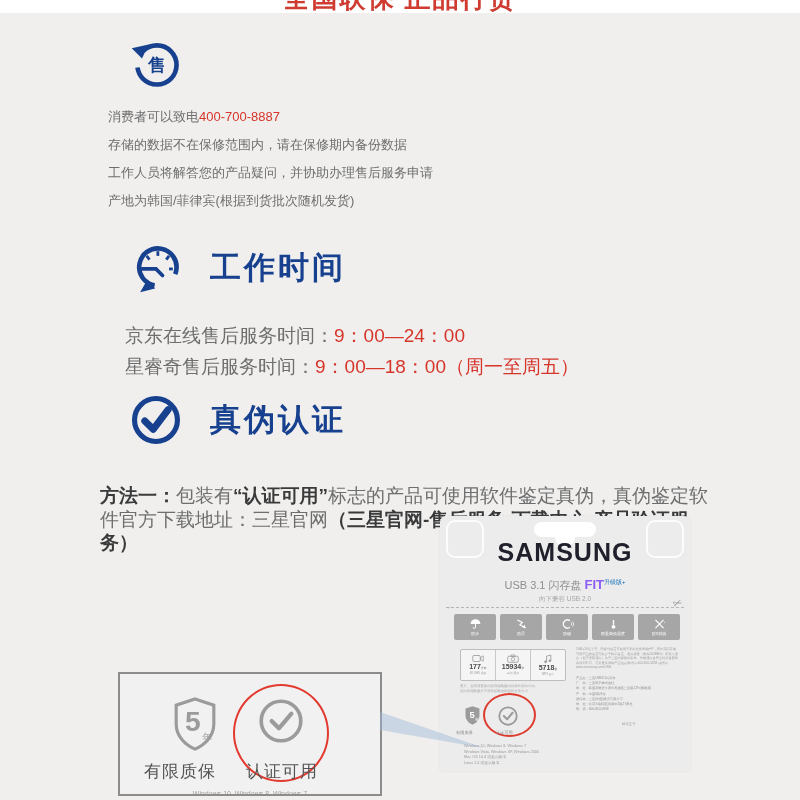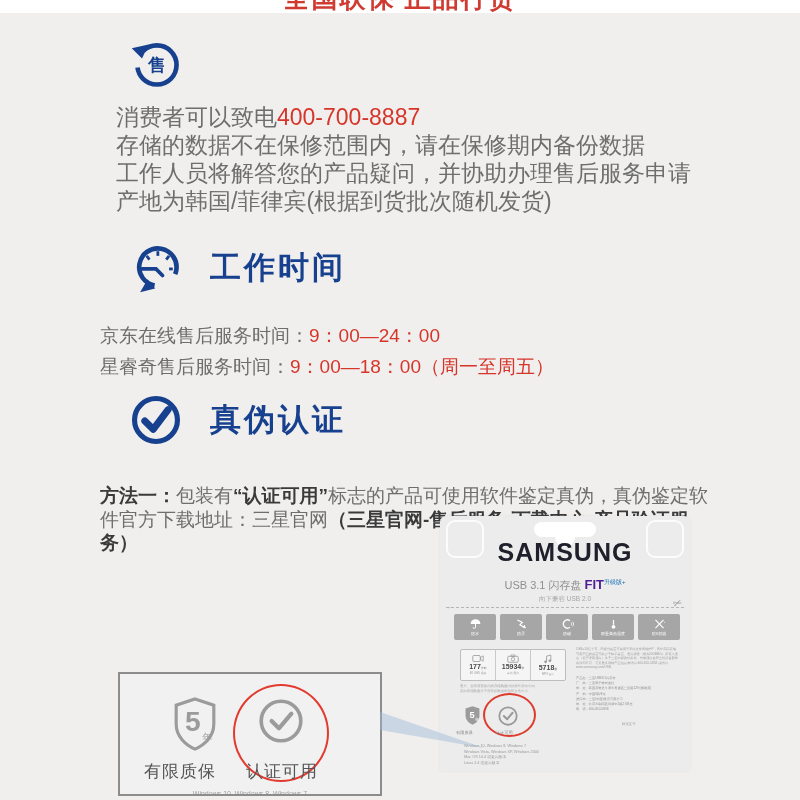--- a/index.html
+++ b/index.html
@@ -7,38 +7,38 @@
         font-family:"Liberation Sans","DejaVu Sans",sans-serif;}
   
   .top-strip{position:absolute;left:0;top:0;width:800px;height:13px;background:#ffffff;overflow:hidden;}
   .clipped-title{position:absolute;left:0;right:0;top:-19px;text-align:center;
         font-size:26px;font-weight:bold;color:#cf3a31;letter-spacing:2px;}
   
   .sec-head{position:absolute;left:128px;display:flex;align-items:center;gap:26px;}
   .sec-icon{width:56px;height:56px;flex:0 0 auto;}
   .sec-title{font-size:31px;font-weight:bold;color:#17418f;letter-spacing:3px;}
   
-  .body-text{position:absolute;left:116px;color:#6e6e6e;font-size:23px;line-height:28px;}
+  .body-text{position:absolute;left:108px;color:#6e6e6e;font-size:13px;line-height:28px;}
   .red{color:#d6352a;}
   .body-text2{position:absolute;left:100px;color:#6e6e6e;font-size:19px;line-height:31px;}
   .para{position:absolute;left:100px;top:484px;width:620px;color:#6e6e6e;
         font-size:19px;line-height:23.5px;}
   .para b{color:#3a3a3a;}
   
   .card{position:absolute;left:440px;top:516px;width:250px;height:255px;background:#ececec;
         border-radius:6px 6px 0 0;overflow:hidden;box-shadow:0 0 3px rgba(0,0,0,0.06);}
   .blister{position:absolute;width:34px;height:34px;border:2px solid rgba(255,255,255,0.85);border-radius:9px;top:4px;}
   .hang-pill{position:absolute;left:50%;top:6px;transform:translateX(-50%);width:62px;height:15px;
         background:#ffffff;border-radius:8px;}
   .hang-circle{position:absolute;left:50%;top:11px;transform:translateX(-50%);width:20px;height:20px;
         background:#ffffff;border-radius:50%;}
   .brand{position:absolute;left:0;right:0;top:22px;text-align:center;font-size:25px;font-weight:800;
         color:#20202c;letter-spacing:1px;}
   .prodline{position:absolute;left:0;right:0;top:61px;text-align:center;color:#8f8f8f;font-size:11px;}
-  .prodline .fit{color:#4c1d95;font-weight:bold;font-size:13px;}
+  .prodline .fit{color:#8b5cf6;font-weight:bold;font-size:13px;}
   .prodline .sup{color:#0d6cb5;font-size:6px;vertical-align:super;}
   .compat{position:absolute;left:0;right:0;top:79px;text-align:center;color:#a5a5a5;font-size:6.5px;}
   .cutline{position:absolute;left:6px;right:6px;top:91px;border-top:1px dashed #b5b5b5;}
   .cutline .larr{position:absolute;left:0;top:-6px;font-size:8px;color:#aaaaaa;}
   .cutline .scissors{position:absolute;right:2px;top:-11px;font-size:11px;color:#999999;
         display:inline-block;transform:rotate(-20deg);}
   .badges{position:absolute;left:14px;top:98px;display:flex;gap:4px;}
   .badge{width:42px;height:26px;background:#a6a6a6;border-radius:2px;display:flex;flex-direction:column;
         align-items:center;justify-content:center;gap:1px;}
   .badge svg{display:block;}
@@ -99,21 +99,21 @@
       <circle cx="32" cy="29" r="20" fill="none" stroke="#17418f" stroke-width="5" stroke-dasharray="98 28" transform="rotate(100 32 29)"></circle>
       <polygon points="13,56 29,52 21,42" fill="#17418f"></polygon>
       <line x1="32" y1="12" x2="32" y2="17" stroke="#17418f" stroke-width="3"></line>
       <line x1="44" y1="17" x2="41" y2="21" stroke="#17418f" stroke-width="3"></line>
       <line x1="20" y1="17" x2="23" y2="21" stroke="#17418f" stroke-width="3"></line>
       <path d="M15,31 L30,31 L37,38" fill="none" stroke="#17418f" stroke-width="4" stroke-linecap="round"></path>
       <line x1="44" y1="31" x2="48" y2="31" stroke="#17418f" stroke-width="3"></line>
     </svg>
     <div class="sec-title">工作时间</div>
   </div>
-  <div class="body-text2" style="top:320px;">
+  <div class="body-text2" style="top:320px;margin-left:25px;">
     <div><span>京东在线售后服务时间：</span><span class="red">9：00—24：00</span></div>
     <div><span>星睿奇售后服务时间：</span><span class="red">9：00—18：00（周一至周五）</span></div>
   </div>
 
   <div class="sec-head" style="top:392px;">
     <svg class="sec-icon" viewBox="0 0 60 60">
       <circle cx="30" cy="30" r="23" fill="none" stroke="#17418f" stroke-width="5.5"></circle>
       <path d="M18,31 L27,40 L43,19" fill="none" stroke="#17418f" stroke-width="7.5" stroke-linecap="round" stroke-linejoin="round"></path>
     </svg>
     <div class="sec-title">真伪认证</div>

